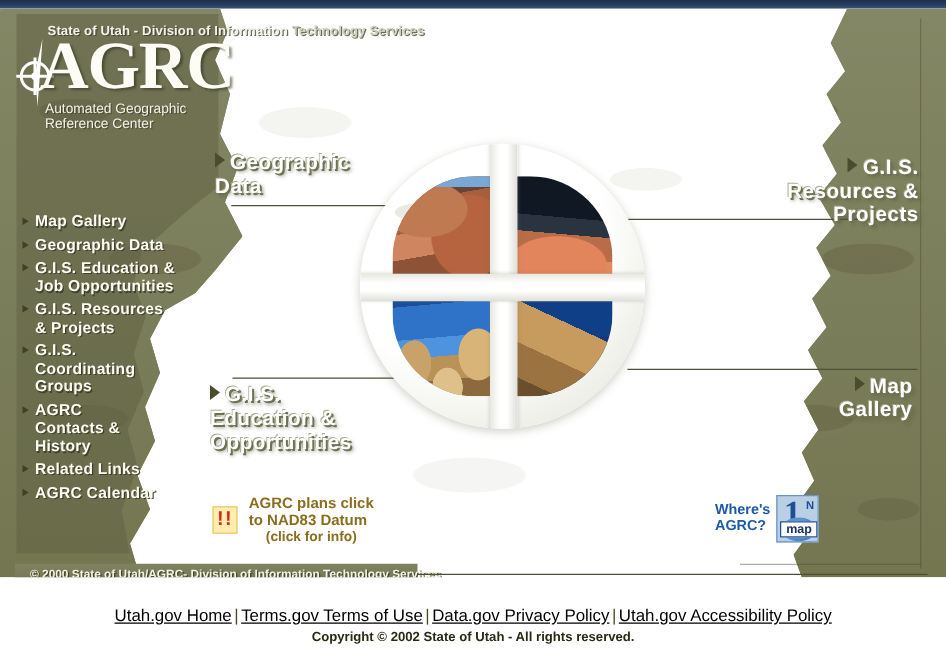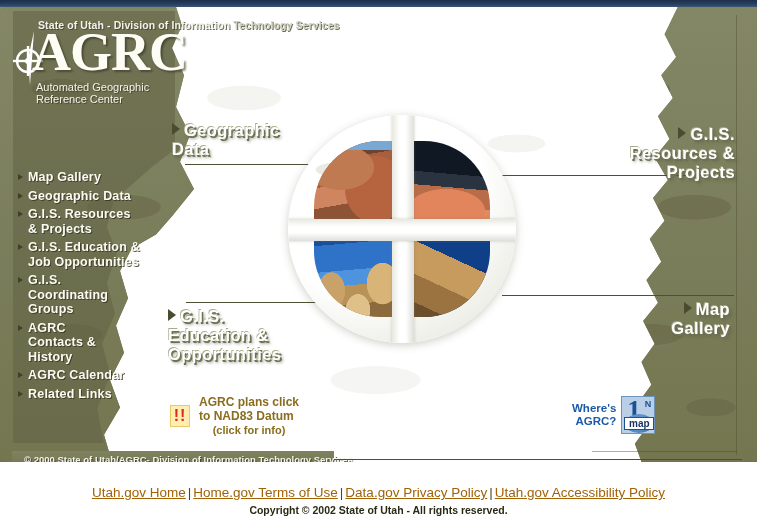--- a/index.html
+++ b/index.html
@@ -302,21 +302,21 @@
   }
 
   
   .wheres-agrc {
     position: absolute; left: 572px; top: 389px;
     display: flex; align-items: center; gap: 5px;
     cursor: pointer;
   }
   .wa-text {
     color: #1c5aa8; font-size: 11.5px; font-weight: bold;
-    line-height: 13px; text-align: right;
+    line-height: 13px; 
   }
   .wa-badge {
     position: relative;
     width: 34px; height: 38px;
     background: #b8cfe6;
     border: 1px solid #6e94bd;
   }
   .wa-one {
     position: absolute; left: 5px; top: 0px;
     font-family: "Liberation Serif", serif;
@@ -371,21 +371,21 @@
     background: #ffffff;
     text-align: center;
     padding-top: 22px;
   }
   .footer-links {
     font-size: 13.5px;
     color: #4a4a22;
     line-height: 17px;
   }
   .footer-links a {
-    color: #a16207;
+    color: #000000;
     text-decoration: underline;
     cursor: pointer;
   }
   .footer-sep { padding: 0 2px; }
   .footer-copy {
     margin-top: 3px;
     font-size: 10.5px;
     font-weight: bold;
     color: #2a2a14;
   }
@@ -425,32 +425,32 @@
     <div class="brand-logo">AGRC</div>
 
     <div class="brand-sub">
       <div>Automated Geographic</div>
       <div>Reference Center</div>
     </div>
 
     <nav class="sidenav">
       <div class="nav-item">Map Gallery</div>
       <div class="nav-item">Geographic Data</div>
+      <div class="nav-item" style="white-space: pre-line;">G.I.S. Education &amp;
+Job Opportunities</div>
       <div class="nav-item" style="white-space: pre-line;">G.I.S. Resources
 &amp; Projects</div>
-      <div class="nav-item" style="white-space: pre-line;">G.I.S. Education &amp;
-Job Opportunities</div>
       <div class="nav-item" style="white-space: pre-line;">G.I.S.
 Coordinating
 Groups</div>
       <div class="nav-item" style="white-space: pre-line;">AGRC
 Contacts &amp;
 History</div>
+      <div class="nav-item">Related Links</div>
       <div class="nav-item">AGRC Calendar</div>
-      <div class="nav-item">Related Links</div>
     </nav>
 
     <div class="leader ld-1"></div>
     <div class="leader ld-2"></div>
     <div class="leader ld-3"></div>
     <div class="leader ld-4"></div>
 
     <div class="compass-wrap">
       <div class="compass-disc">
         <div class="disc-topo"></div>
@@ -517,18 +517,18 @@
 
     <div class="copybar">
       <span>© 2000 State of Utah/AGRC- Division of Information Technology  Services</span>
     </div>
     <div class="copy-underline"></div>
 
   </div>
 
   <div class="footer">
     <div class="footer-links">
-      <a>Utah.gov Home</a><span class="footer-sep">|</span><a>Home.gov Terms of Use</a><span class="footer-sep">|</span><a>Data.gov Privacy Policy</a><span class="footer-sep">|</span><a>Utah.gov Accessibility Policy</a>
+      <a>Utah.gov Home</a><span class="footer-sep">|</span><a>Terms.gov Terms of Use</a><span class="footer-sep">|</span><a>Data.gov Privacy Policy</a><span class="footer-sep">|</span><a>Utah.gov Accessibility Policy</a>
     </div>
     <div class="footer-copy">Copyright © 2002 State of Utah - All rights reserved.</div>
   </div>
 
 </div>
 
 </body></html>

